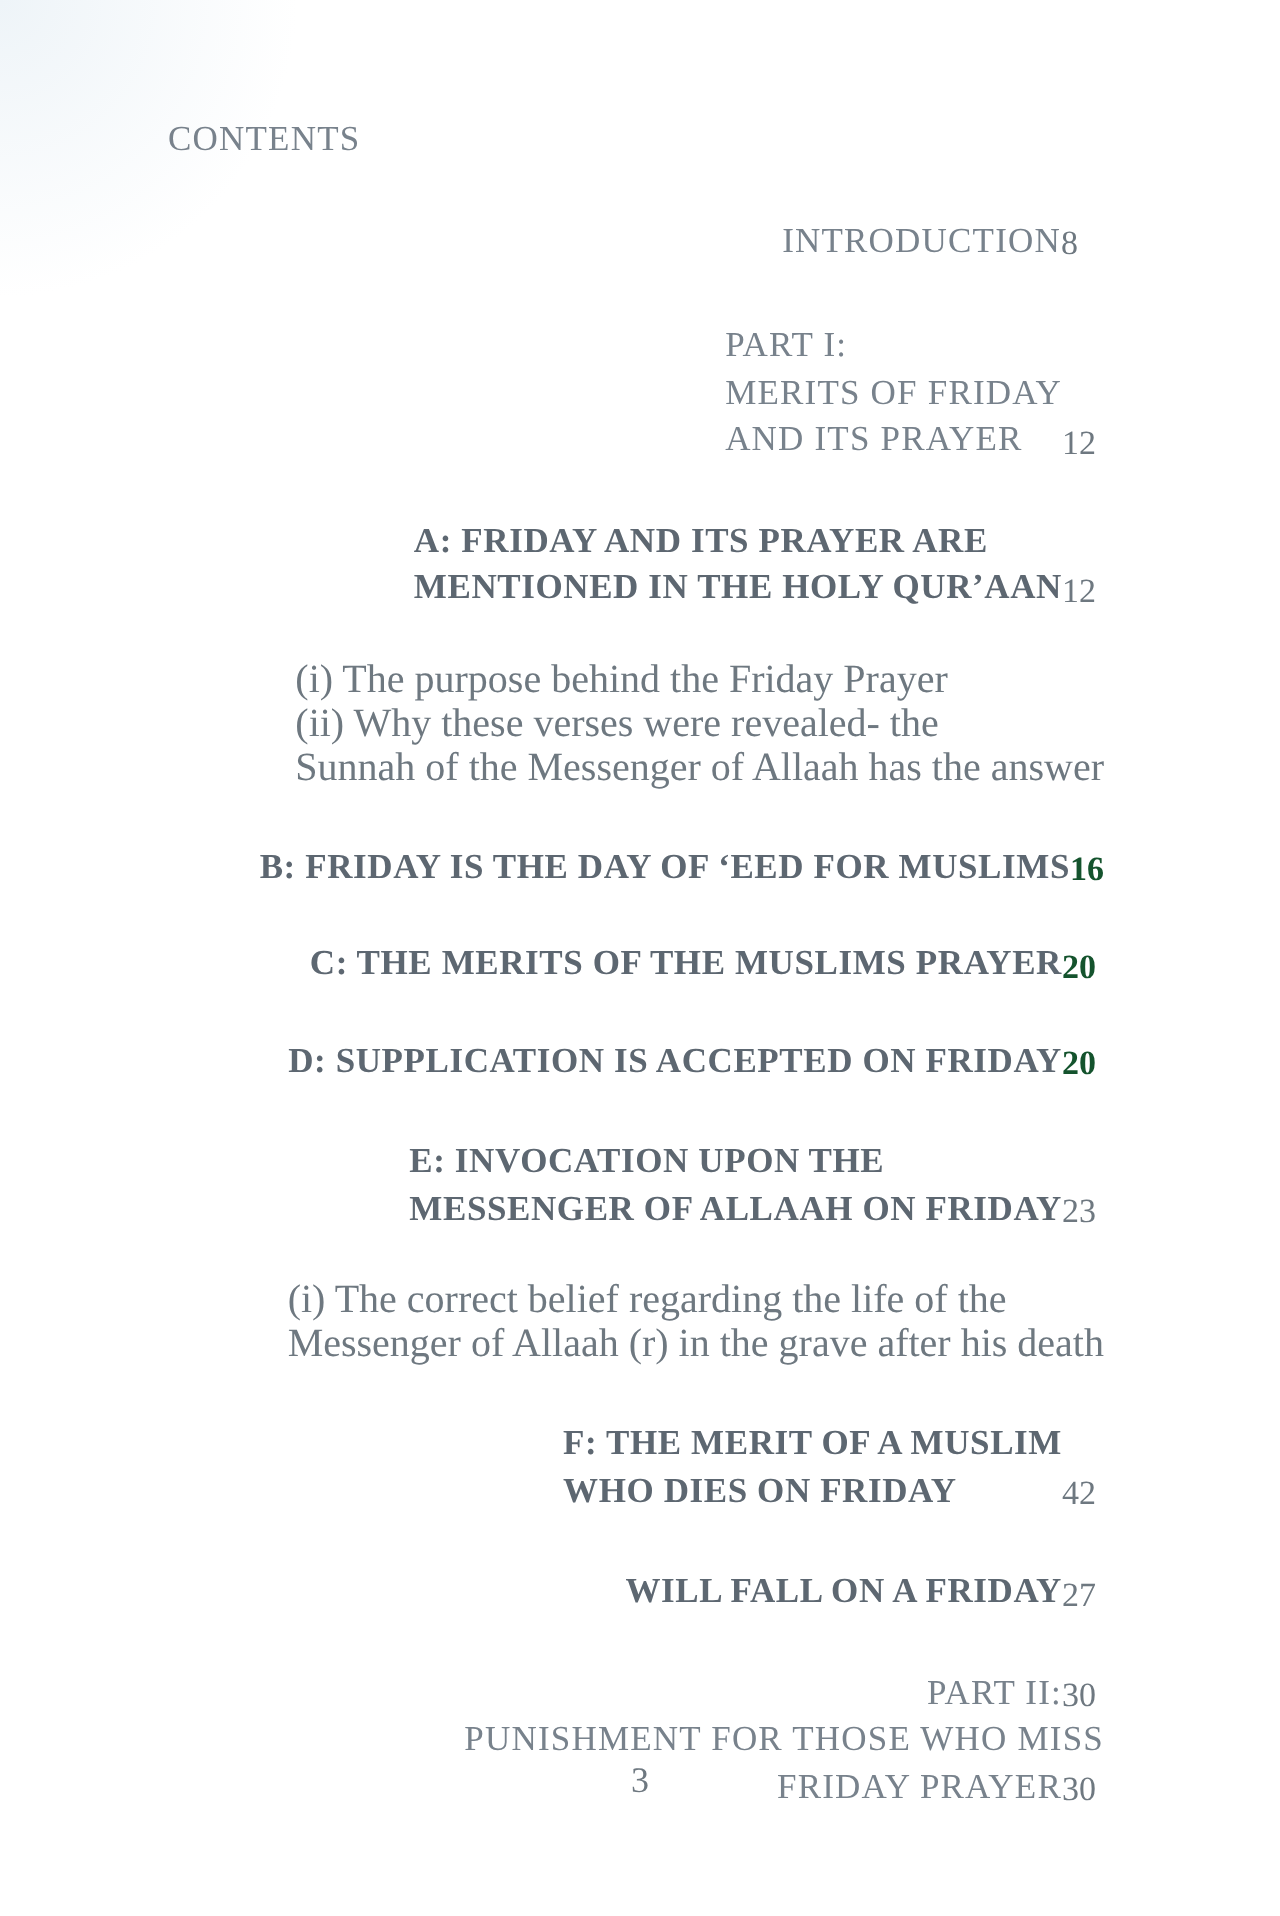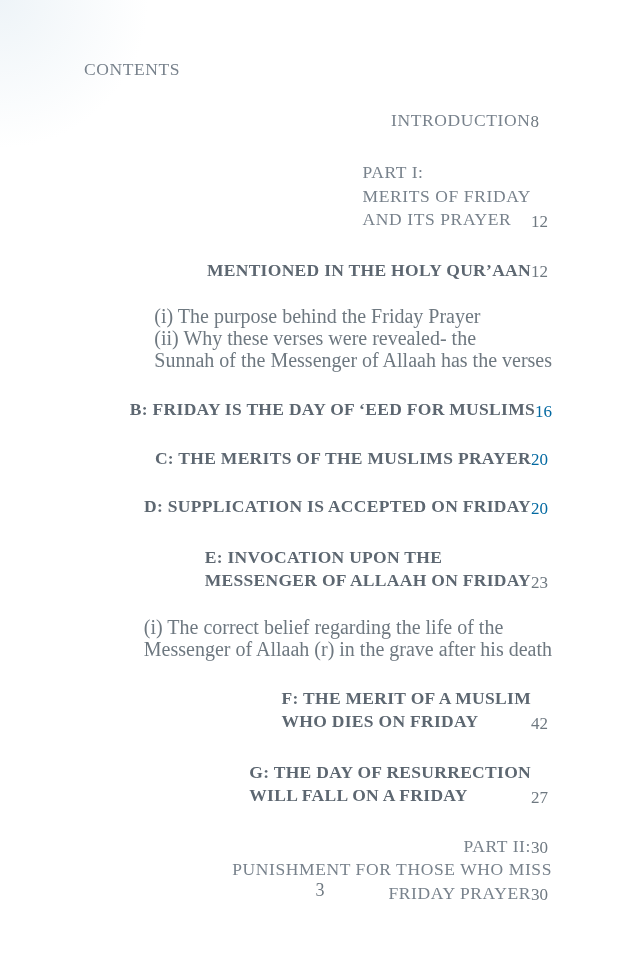--- a/index.html
+++ b/index.html
@@ -76,22 +76,22 @@
     line-height: 22px;
     color: #6e7880;
     font-weight: 400;
   }
   .pageno {
     font-size: 17px;
     color: #6e7880;
     font-weight: 400;
   }
   .pageno.bold {
-    font-weight: normal;
-    color: #0369a1;
+    font-weight: bold;
+    color: #14532d;
   }
 
   
   .blk { margin-top: 0; }
   .gap-heading  { margin-top: 27px; }  
   .gap-part     { margin-top: 29px; }
   .gap-section  { margin-top: 27px; }
   .gap-sub      { margin-top: 23px; }
   .gap-tight    { margin-top: 25px; }
   .pn-pad-8  { padding-right: 13px; }
@@ -130,30 +130,31 @@
       <div class="lines">
         <span class="line caps">PART I:</span>
         <span class="line caps">MERITS OF FRIDAY</span>
         <span class="line caps">AND ITS PRAYER</span>
       </div>
       <div class="pageno pn-pad-12">12</div>
     </div>
 
     <div class="entry gap-section">
       <div class="lines">
+        <span class="line caps-bold">A: FRIDAY AND ITS PRAYER ARE</span>
         <span class="line caps-bold">MENTIONED IN THE HOLY QUR’AAN</span>
       </div>
       <div class="pageno pn-pad-12">12</div>
     </div>
 
     <div class="entry gap-sub">
       <div class="lines">
         <span class="line body-text">(i) The purpose behind the Friday Prayer</span>
         <span class="line body-text">(ii) Why these verses were revealed- the</span>
-        <span class="line body-text">Sunnah of the Messenger of Allaah has the verses</span>
+        <span class="line body-text">Sunnah of the Messenger of Allaah has the answer</span>
       </div>
     </div>
 
     <div class="entry gap-section">
       <div class="lines">
         <span class="line caps-bold">B: FRIDAY IS THE DAY OF ‘EED FOR MUSLIMS</span>
       </div>
       <div class="pageno bold pn-pad-16">16</div>
     </div>
 
@@ -189,21 +190,20 @@
     <div class="entry gap-section">
       <div class="lines">
         <span class="line caps-bold">F: THE MERIT OF A MUSLIM</span>
         <span class="line caps-bold">WHO DIES ON FRIDAY</span>
       </div>
       <div class="pageno pn-pad-12">42</div>
     </div>
 
     <div class="entry gap-section">
       <div class="lines">
-        <span class="line caps-bold">G: THE DAY OF RESURRECTION</span>
         <span class="line caps-bold">WILL FALL ON A FRIDAY</span>
       </div>
       <div class="pageno pn-pad-12">27</div>
     </div>
 
     <div class="gap-section">
       <div class="entry">
         <div class="lines">
           <span class="line caps">PART II:</span>
         </div>

